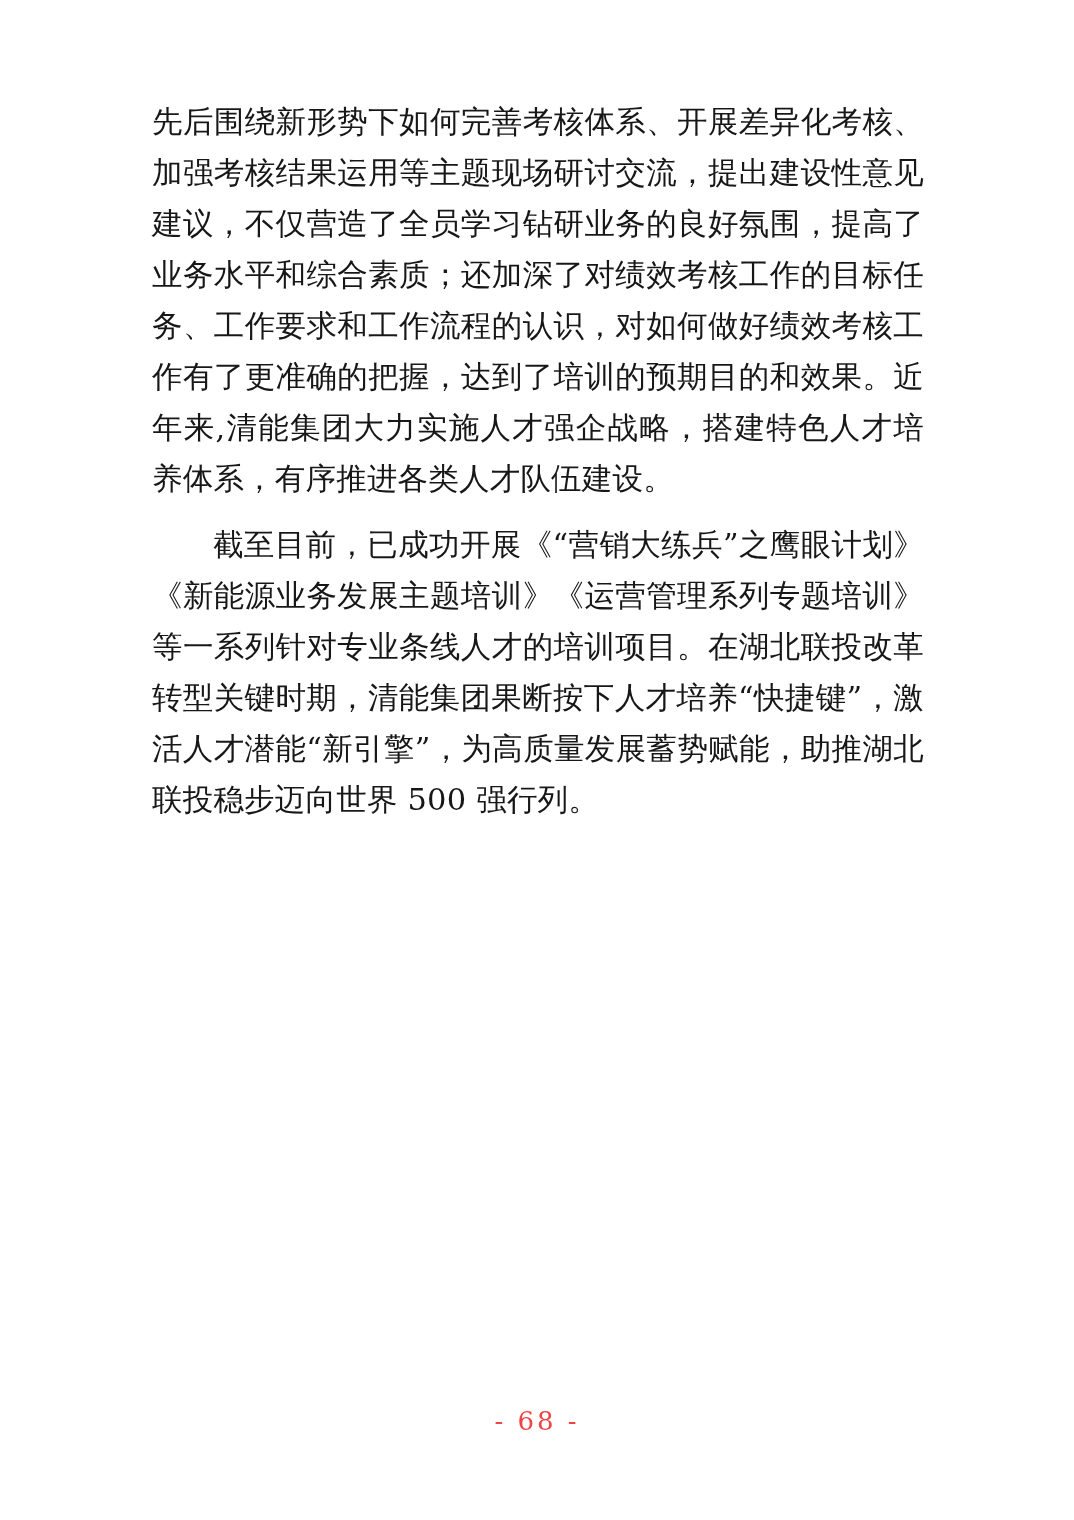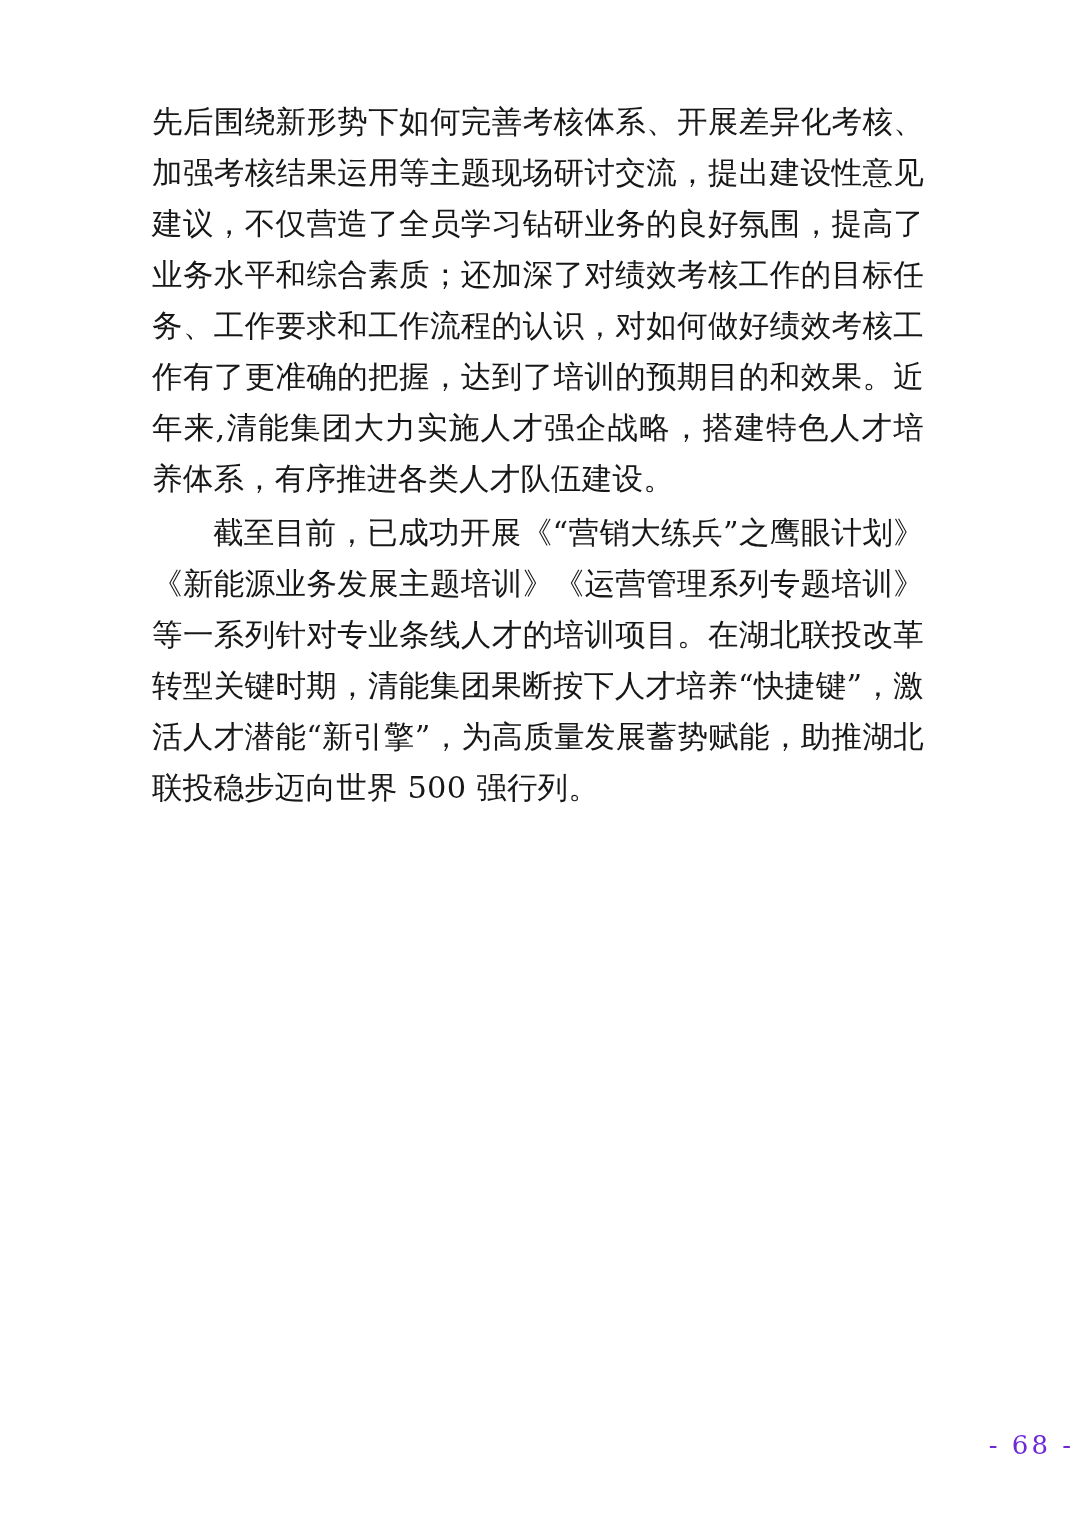--- a/index.html
+++ b/index.html
@@ -30,33 +30,32 @@
     text-align: justify;
     text-justify: inter-ideograph;
     letter-spacing: 0.2px;
     margin: 0;
     color: #171717;
   }
   .para.indent {
     text-indent: 61px;
   }
   .para + .para {
-    margin-top: 3px;
+    margin-top: 15px;
   }
   .footer {
     position: absolute;
     left: 0;
     right: 0;
     top: 1406px;
-    text-align: right;
+    text-align: center;
     font-size: 26px;
     letter-spacing: 3px;
-    color: #6d28d9;
+    color: #ef4444;
     font-family: "DejaVu Serif", "Liberation Serif", serif;
-    margin-top: 24px;
   }
 </style>
 </head>
 <body>
 
 <div class="page">
 
   <div class="content">
     <p class="para">先后围绕新形势下如何完善考核体系、开展差异化考核、加强考核结果运用等主题现场研讨交流，提出建设性意见建议，不仅营造了全员学习钻研业务的良好氛围，提高了业务水平和综合素质；还加深了对绩效考核工作的目标任务、工作要求和工作流程的认识，对如何做好绩效考核工作有了更准确的把握，达到了培训的预期目的和效果。近年来,清能集团大力实施人才强企战略，搭建特色人才培养体系，有序推进各类人才队伍建设。</p>
     <p class="para indent">截至目前，已成功开展《“营销大练兵”之鹰眼计划》《新能源业务发展主题培训》《运营管理系列专题培训》等一系列针对专业条线人才的培训项目。在湖北联投改革转型关键时期，清能集团果断按下人才培养“快捷键”，激活人才潜能“新引擎”，为高质量发展蓄势赋能，助推湖北联投稳步迈向世界 500 强行列。</p>

